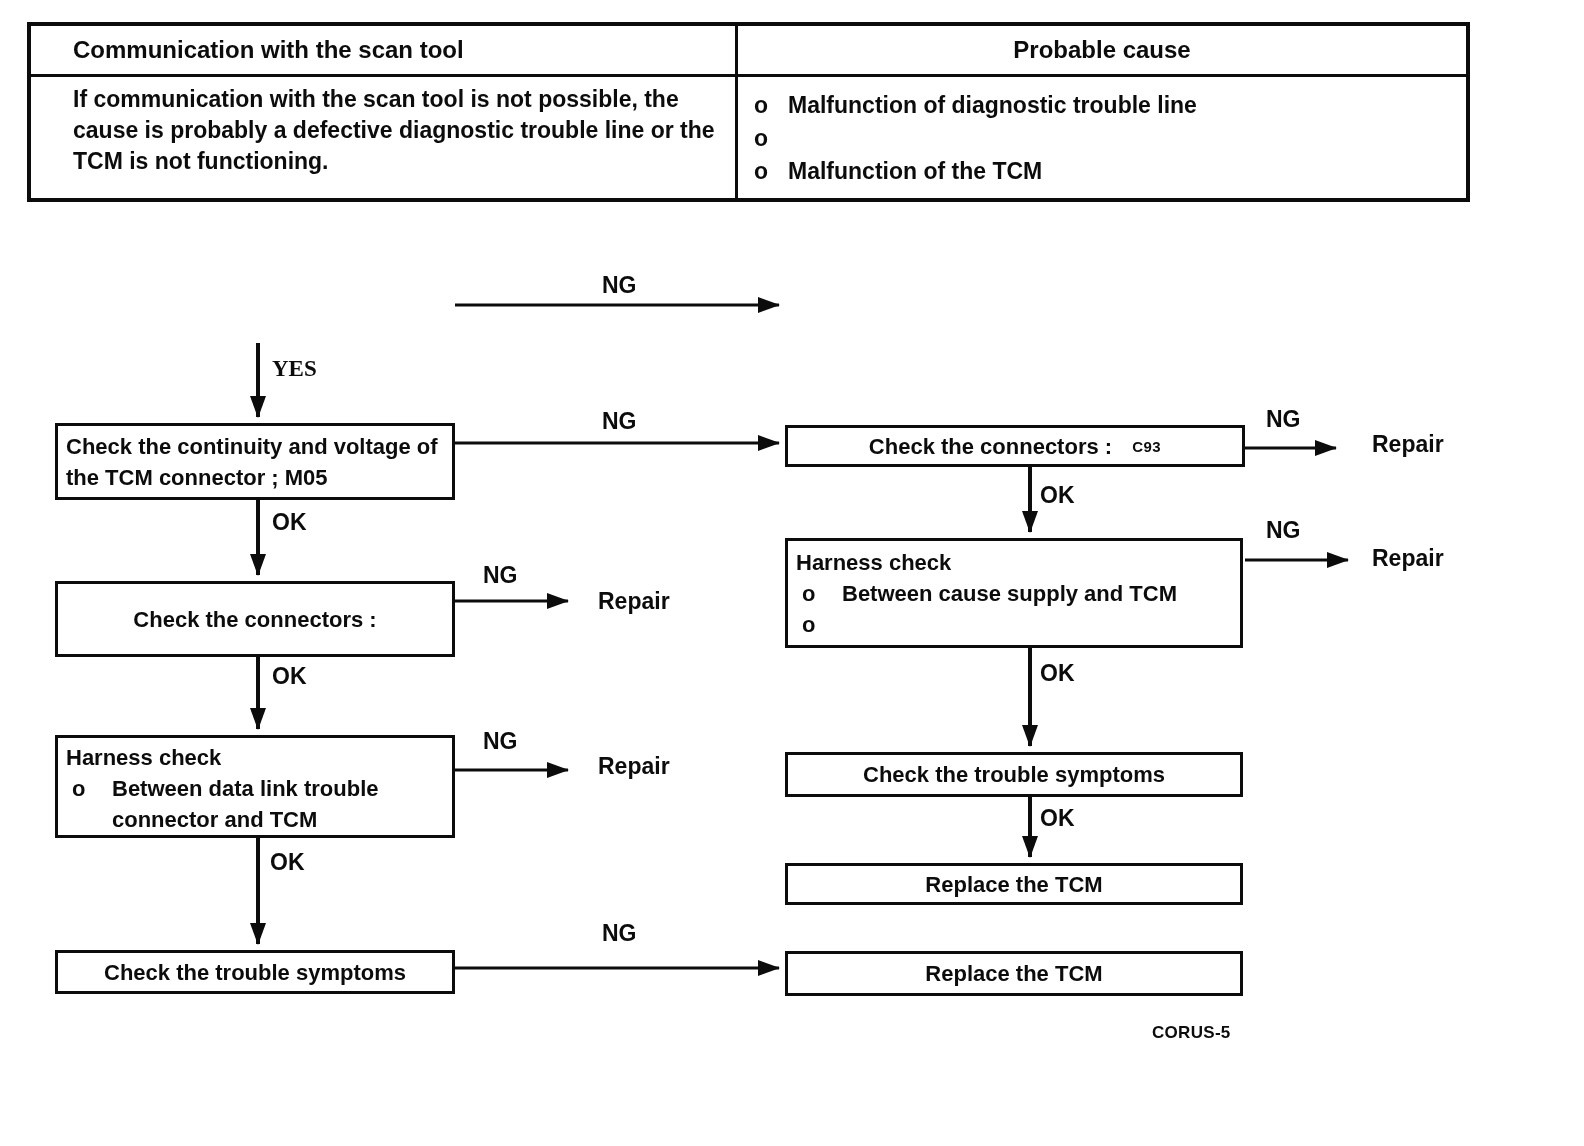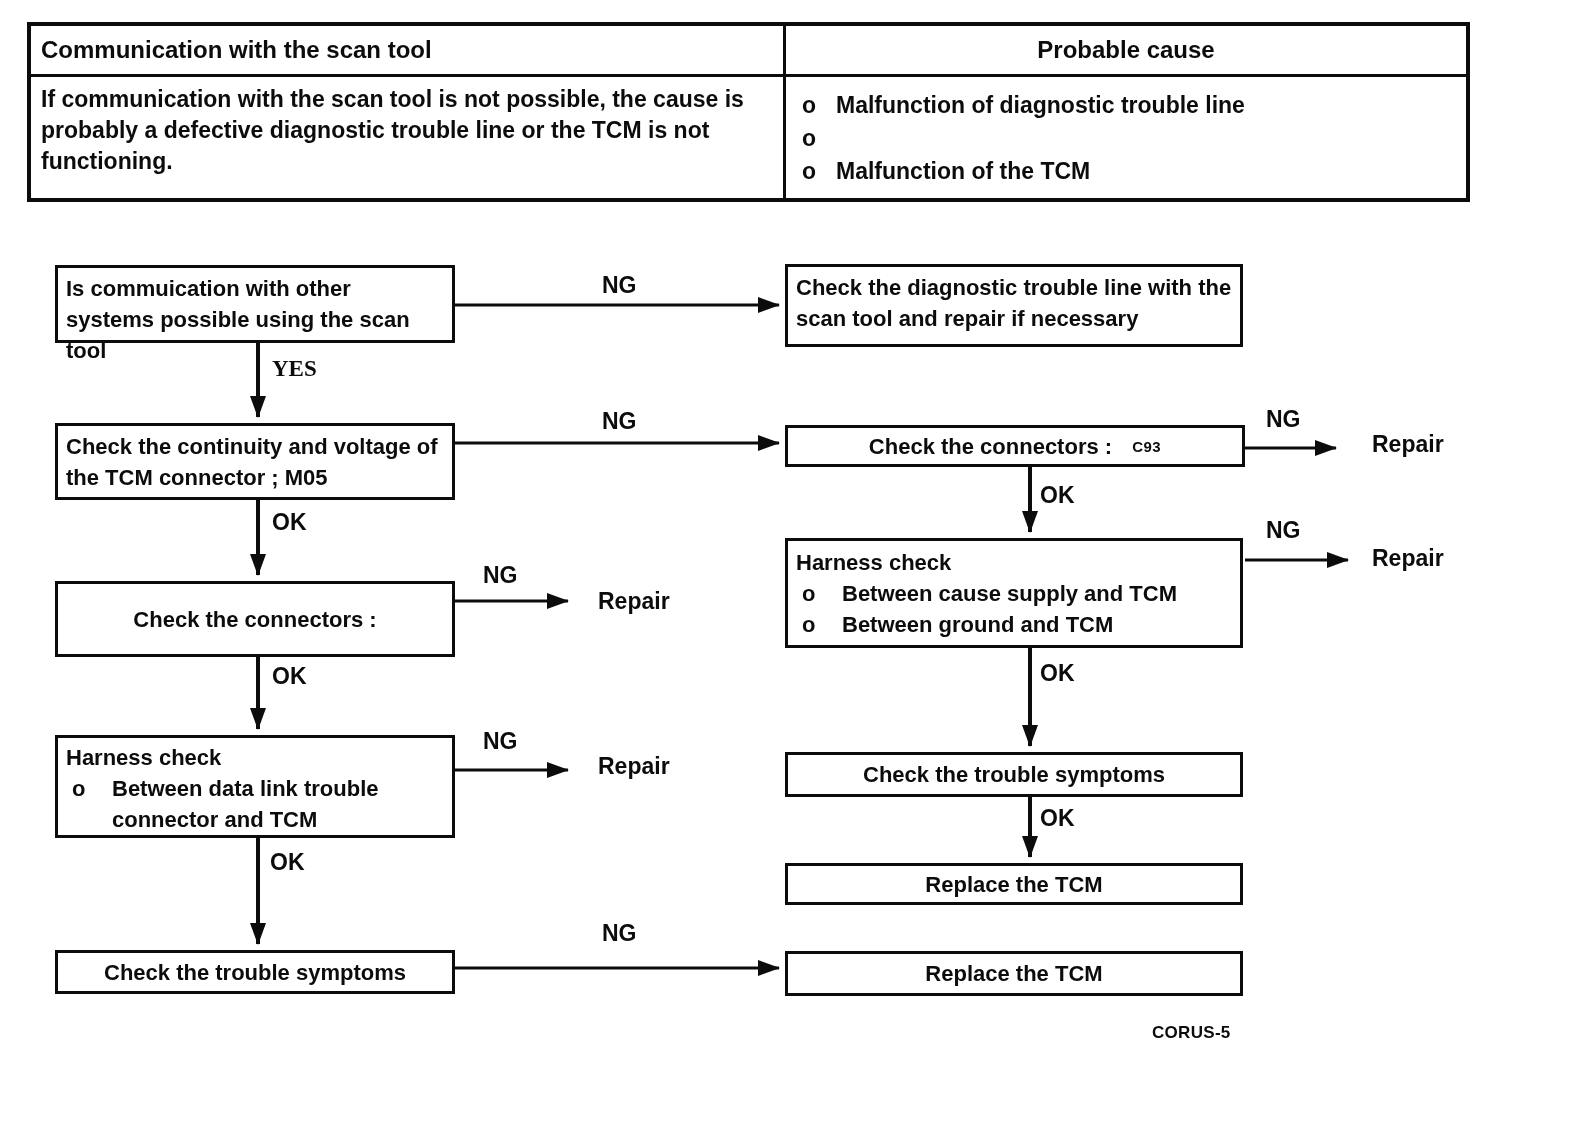--- a/index.html
+++ b/index.html
@@ -4,21 +4,21 @@
 <style>
   html,body{margin:0;padding:0;background:#fff;}
   .page{
     position:relative;width:1584px;height:1146px;background:#fff;
     font-family:"Liberation Sans","DejaVu Sans",sans-serif;color:#0c0c0c;
     font-weight:600;overflow:hidden;
   }
   
   .info-table{position:absolute;left:27px;top:22px;width:1435px;border:4px solid #0c0c0c;}
   .tr{display:flex;}
-  .td-left{width:755px;border-right:3px solid #0c0c0c;box-sizing:border-box;}
+  .td-left{width:675px;border-right:3px solid #0c0c0c;box-sizing:border-box;margin-left:32px;}
   .td-right{flex:1;box-sizing:border-box;}
   .tr.hd{border-bottom:3px solid #0c0c0c;height:48px;}
   .tr.hd .td-left{display:flex;align-items:center;padding-left:10px;font-size:24px;}
   .tr.hd .td-right{display:flex;align-items:center;justify-content:center;font-size:24px;}
   .tr.bd{min-height:118px;}
   .tr.bd .td-left{padding:7px 0 10px 10px;font-size:23px;line-height:31px;}
   .tr.bd .td-right{padding:12px 6px 10px 0;}
   .bullet-item{display:flex;font-size:23px;line-height:33px;}
   .bullet-item .bullet{flex:none;width:50px;padding-left:16px;box-sizing:border-box;}
   
@@ -80,23 +80,20 @@
 
     <line x1="258" y1="343" x2="258" y2="417" stroke="#0c0c0c" stroke-width="4" marker-end="url(#ah)"></line>
     <line x1="258" y1="500" x2="258" y2="575" stroke="#0c0c0c" stroke-width="4" marker-end="url(#ah)"></line>
     <line x1="258" y1="657" x2="258" y2="729" stroke="#0c0c0c" stroke-width="4" marker-end="url(#ah)"></line>
     <line x1="258" y1="838" x2="258" y2="944" stroke="#0c0c0c" stroke-width="4" marker-end="url(#ah)"></line>
     <line x1="1030" y1="467" x2="1030" y2="532" stroke="#0c0c0c" stroke-width="4" marker-end="url(#ah)"></line>
     <line x1="1030" y1="648" x2="1030" y2="746" stroke="#0c0c0c" stroke-width="4" marker-end="url(#ah)"></line>
     <line x1="1030" y1="797" x2="1030" y2="857" stroke="#0c0c0c" stroke-width="4" marker-end="url(#ah)"></line>
   </svg>
 
-  <div class="fc-box" style="left:55px;top:265px;width:400px;height:78px;">
-    <span>Is commuication with other systems possible using the scan tool</span>
-  </div>
 
   <div class="fc-box" style="left:55px;top:423px;width:400px;height:77px;">
     <span>Check the continuity and voltage of the TCM connector ; M05</span>
   </div>
 
   <div class="fc-box center" style="left:55px;top:581px;width:400px;height:76px;">
     <span>Check the connectors :</span>
   </div>
 
   <div class="fc-box" style="left:55px;top:735px;width:400px;height:103px;padding-top:4px;">
@@ -104,38 +101,34 @@
     <div class="bullet-item">
       <span class="bullet">o</span>
       <span>Between data link trouble connector and TCM</span>
     </div>
   </div>
 
   <div class="fc-box center" style="left:55px;top:950px;width:400px;height:44px;">
     <span>Check the trouble symptoms</span>
   </div>
 
-  <div class="fc-box" style="left:785px;top:264px;width:458px;height:83px;">
-    <span>Check the diagnostic trouble line with the scan tool and repair if necessary</span>
-  </div>
 
   <div class="fc-box center" style="left:785px;top:425px;width:460px;height:42px;">
     <span>Check the connectors :</span>
     <span class="code">C93</span>
   </div>
 
   <div class="fc-box" style="left:785px;top:538px;width:458px;height:110px;padding-top:6px;">
     <div>Harness check</div>
     <div class="bullet-item">
       <span class="bullet">o</span>
       <span>Between cause supply and TCM</span>
     </div>
     <div class="bullet-item">
       <span class="bullet">o</span>
-      <span>Between ground and TCM</span>
     </div>
   </div>
 
   <div class="fc-box center" style="left:785px;top:752px;width:458px;height:45px;">
     <span>Check the trouble symptoms</span>
   </div>
 
   <div class="fc-box center" style="left:785px;top:863px;width:458px;height:42px;">
     <span>Replace the TCM</span>
   </div>

